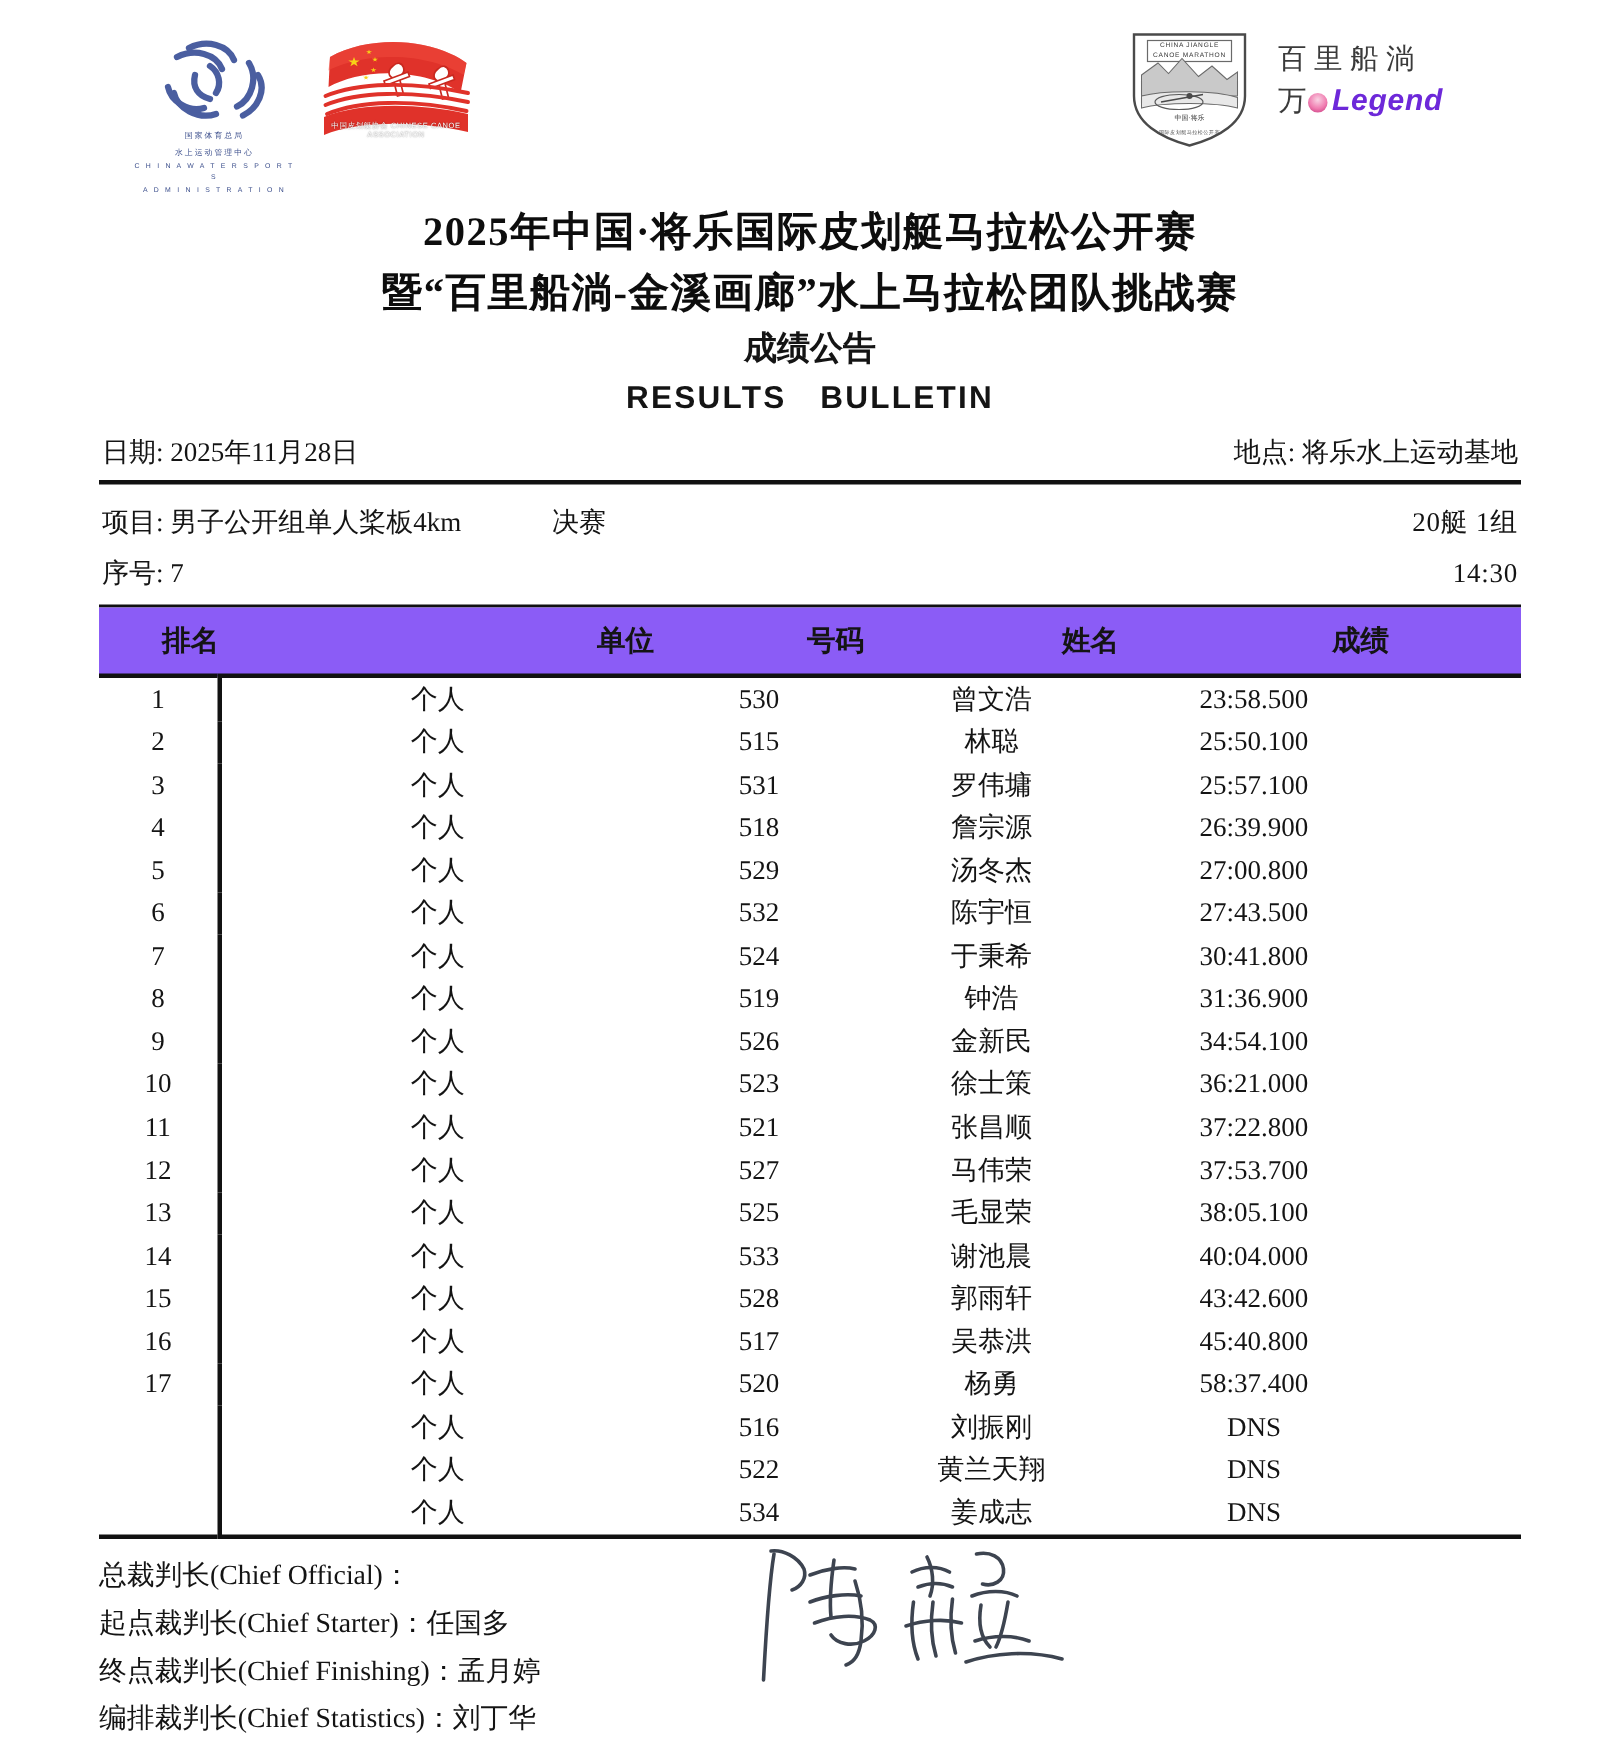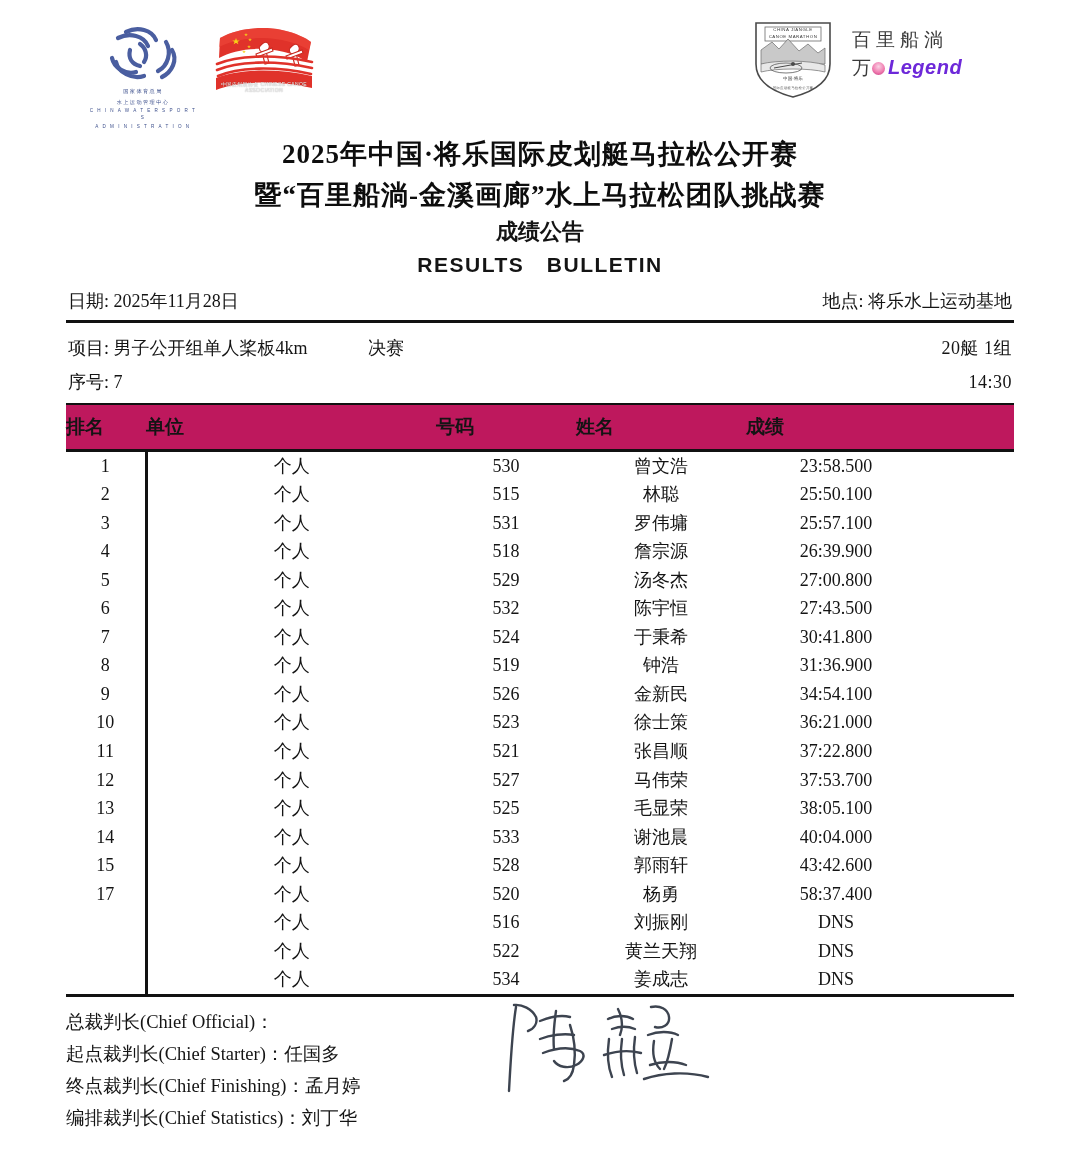--- a/index.html
+++ b/index.html
@@ -113,22 +113,22 @@
   .meta-line {
     display: flex; font-size: 18px; line-height: 1.9; width: 100%;
   }
   .meta-event { min-width: 300px; }
   .meta-round { min-width: 170px; }
   .meta-right { margin-left: auto; text-align: right; letter-spacing: .5px; }
 
   
   .tbl { width: 100%; border-collapse: collapse; table-layout: fixed; }
   .tbl thead th {
-    background: #be185d; font-size: 19px; font-weight: bold;
-    padding: 9px 0 9px 0; text-align: left; border: none;
+    background: #8b5cf6; font-size: 19px; font-weight: bold;
+    padding: 9px 0 9px 0; text-align: right; border: none;
   }
   .thead-wrap { border-bottom: 3px solid #111; }
   .tbl td {
     font-size: 18px; text-align: center; padding: 1.5px 0; line-height: 1.42;
   }
   .col-rank  { width: 80px; }
   .col-unit  { width: 290px; }
   .col-bib   { width: 140px; }
   .col-name  { width: 170px; }
   .col-time  { width: 180px; }
@@ -406,20 +406,28 @@
         </tr>
         <tr>
           <td class="cell-rank">15</td>
           <td>个人</td>
           <td>528</td>
           <td>郭雨轩</td>
           <td>43:42.600</td>
           <td></td>
         </tr>
         <tr>
+          <td class="cell-rank">16</td>
+          <td>个人</td>
+          <td>517</td>
+          <td>吴恭洪</td>
+          <td>45:40.800</td>
+          <td></td>
+        </tr>
+        <tr>
           <td class="cell-rank">17</td>
           <td>个人</td>
           <td>520</td>
           <td>杨勇</td>
           <td>58:37.400</td>
           <td></td>
         </tr>
         <tr>
           <td class="cell-rank"></td>
           <td>个人</td>

